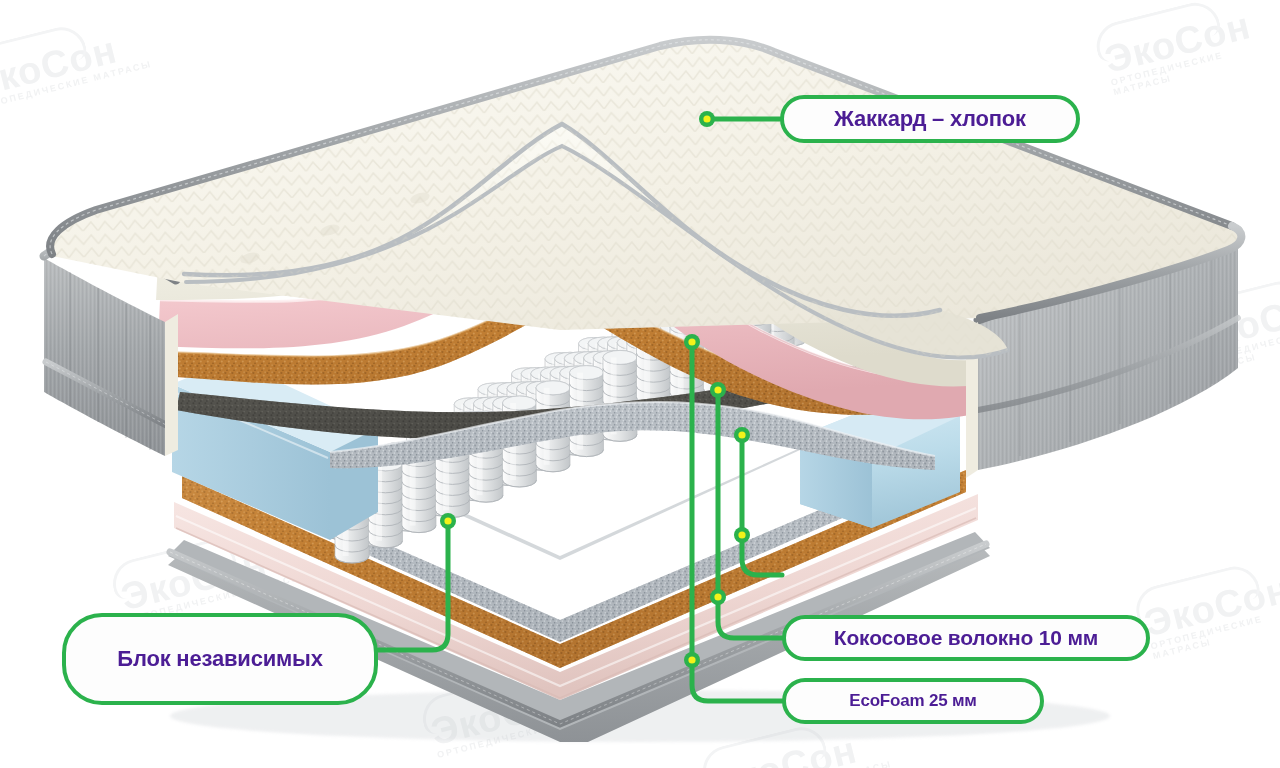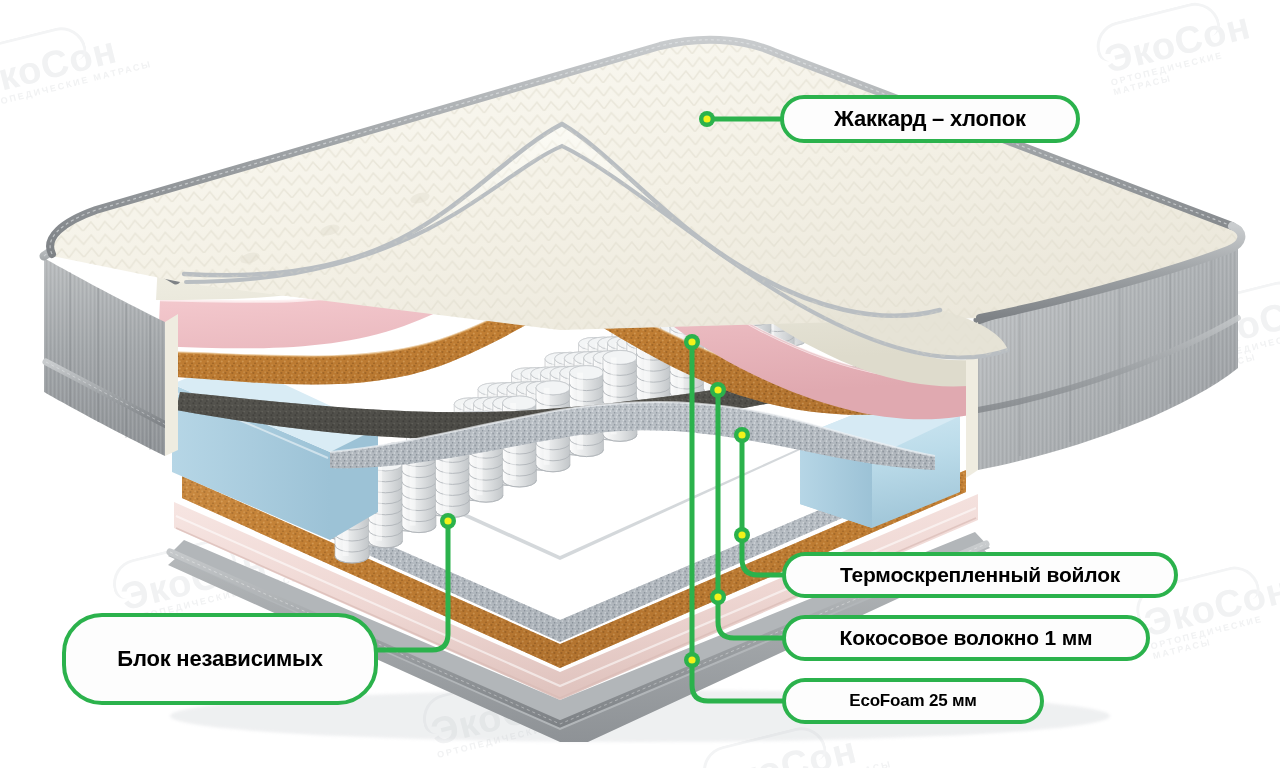--- a/index.html
+++ b/index.html
@@ -14,21 +14,21 @@
   .layer{position:absolute;inset:0;width:1280px;height:768px;}
   svg.layer{display:block;}
   
   .pill{
     position:absolute;
     display:flex;align-items:center;justify-content:center;
     box-sizing:border-box;
     border:4px solid #2bb24c;
     border-radius:40px;
     background:#fdfdfd;
-    color:#000000;
+    color:#4c1d95;
     font-weight:bold;
     letter-spacing:-0.2px;
     text-align:center;
     line-height:1.15;
     white-space:nowrap;
     z-index:40;
   }
   #pill-jacquard{left:780px;top:95px;width:300px;height:48px;font-size:22px;}
   #pill-felt{left:782px;top:552px;width:396px;height:46px;font-size:21px;}
   #pill-coir{left:782px;top:615px;width:368px;height:46px;font-size:21px;}
@@ -1479,26 +1479,23 @@
         <circle cx="692" cy="342" r="3.6" fill="#f2f21a"></circle>
         <circle cx="448" cy="521" r="8" fill="#2bb24c"></circle>
         <circle cx="448" cy="521" r="3.6" fill="#f2f21a"></circle>
       </g>
   </svg>
 
   <div class="pill" id="pill-jacquard">
     <span>Жаккард – хлопок</span>
   </div>
 
-  <div class="pill" id="pill-felt">
-    <span>Термоскрепленный войлок</span>
-  </div>
 
   <div class="pill" id="pill-coir">
-    <span>Кокосовое волокно 1 мм</span>
+    <span>Кокосовое волокно 10 мм</span>
   </div>
 
   <div class="pill" id="pill-ecofoam">
     <span>EcoFoam 25 мм</span>
   </div>
 
   <div class="pill" id="pill-springs">
     <span>
       <span>Блок независимых</span><br>
     </span>

